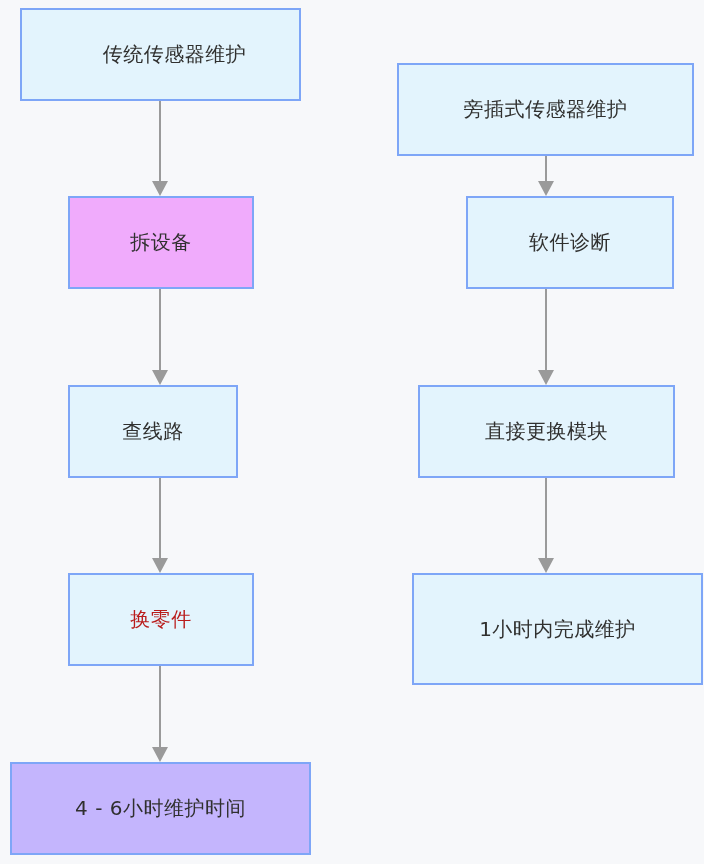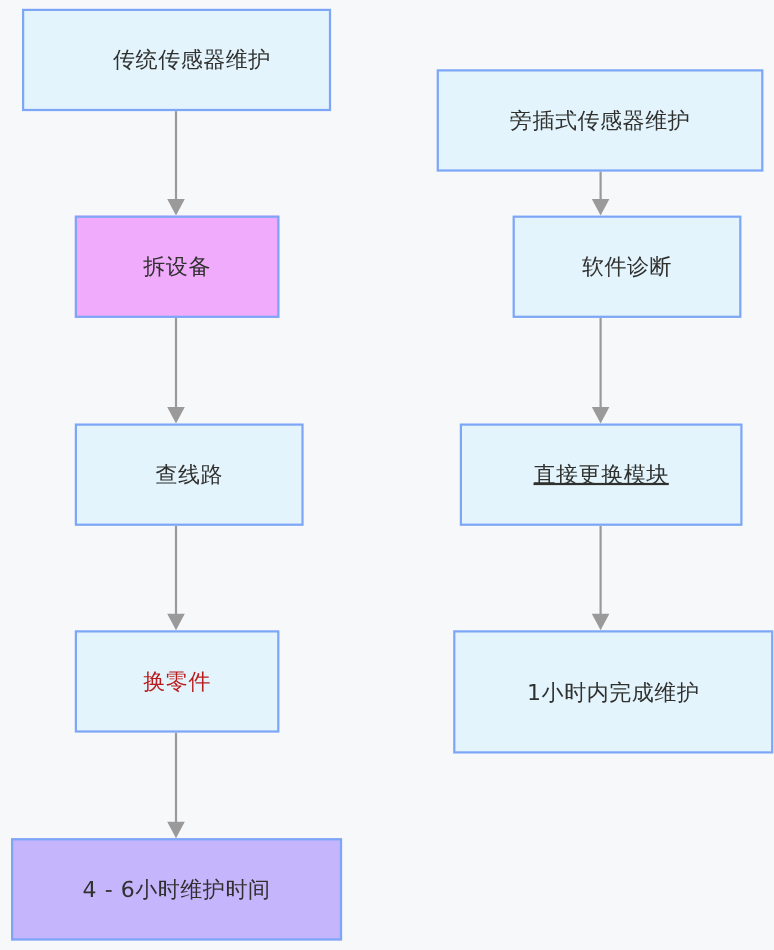--- a/index.html
+++ b/index.html
@@ -82,36 +82,36 @@
       </g>
     </svg>
 
   <div id="node-layer">
       <div class="node" style="left: 20px; top: 8px; width: 281px; height: 93px; background: rgb(227, 244, 253); border-color: rgb(126, 166, 247); color: rgb(48, 48, 47); padding-left: 28px;">
         <span class="node-label">传统传感器维护</span>
       </div>
       <div class="node" style="left: 68px; top: 196px; width: 186px; height: 93px; background: #f0abfc; border-color: rgb(126, 166, 247); color: rgb(48, 48, 47);">
         <span class="node-label">拆设备</span>
       </div>
-      <div class="node" style="left: 68px; top: 385px; width: 208px; height: 93px; background: rgb(227, 244, 253); border-color: rgb(126, 166, 247); color: rgb(48, 48, 47);">
+      <div class="node" style="left: 68px; top: 385px; width: 170px; height: 93px; background: rgb(227, 244, 253); border-color: rgb(126, 166, 247); color: rgb(48, 48, 47);">
         <span class="node-label">查线路</span>
       </div>
       <div class="node" style="left: 68px; top: 573px; width: 186px; height: 93px; background: rgb(227, 244, 253); border-color: rgb(126, 166, 247); color: #b91c1c;">
         <span class="node-label">换零件</span>
       </div>
       <div class="node" style="left: 10px; top: 762px; width: 301px; height: 93px; background: #c4b5fd; border-color: rgb(126, 166, 247); color: rgb(48, 48, 47);">
         <span class="node-label">4 - 6小时维护时间</span>
       </div>
       <div class="node" style="left: 397px; top: 15px; width: 297px; height: 93px; background: rgb(227, 244, 253); border-color: rgb(126, 166, 247); color: rgb(48, 48, 47); margin-top: 48px;">
         <span class="node-label">旁插式传感器维护</span>
       </div>
       <div class="node" style="left: 466px; top: 196px; width: 208px; height: 93px; background: rgb(227, 244, 253); border-color: rgb(126, 166, 247); color: rgb(48, 48, 47);">
         <span class="node-label">软件诊断</span>
       </div>
-      <div class="node" style="left: 418px; top: 385px; width: 257px; height: 93px; background: rgb(227, 244, 253); border-color: rgb(126, 166, 247); color: rgb(48, 48, 47); text-decoration: underline;">
+      <div class="node" style="left: 418px; top: 385px; width: 257px; height: 93px; background: rgb(227, 244, 253); border-color: rgb(126, 166, 247); color: rgb(48, 48, 47);">
         <span class="node-label">直接更换模块</span>
       </div>
       <div class="node" style="left: 412px; top: 573px; width: 291px; height: 112px; background: rgb(227, 244, 253); border-color: rgb(126, 166, 247); color: rgb(48, 48, 47);">
         <span class="node-label">1小时内完成维护</span>
       </div>
     </div>
 
 </div>
 
 </body></html>

